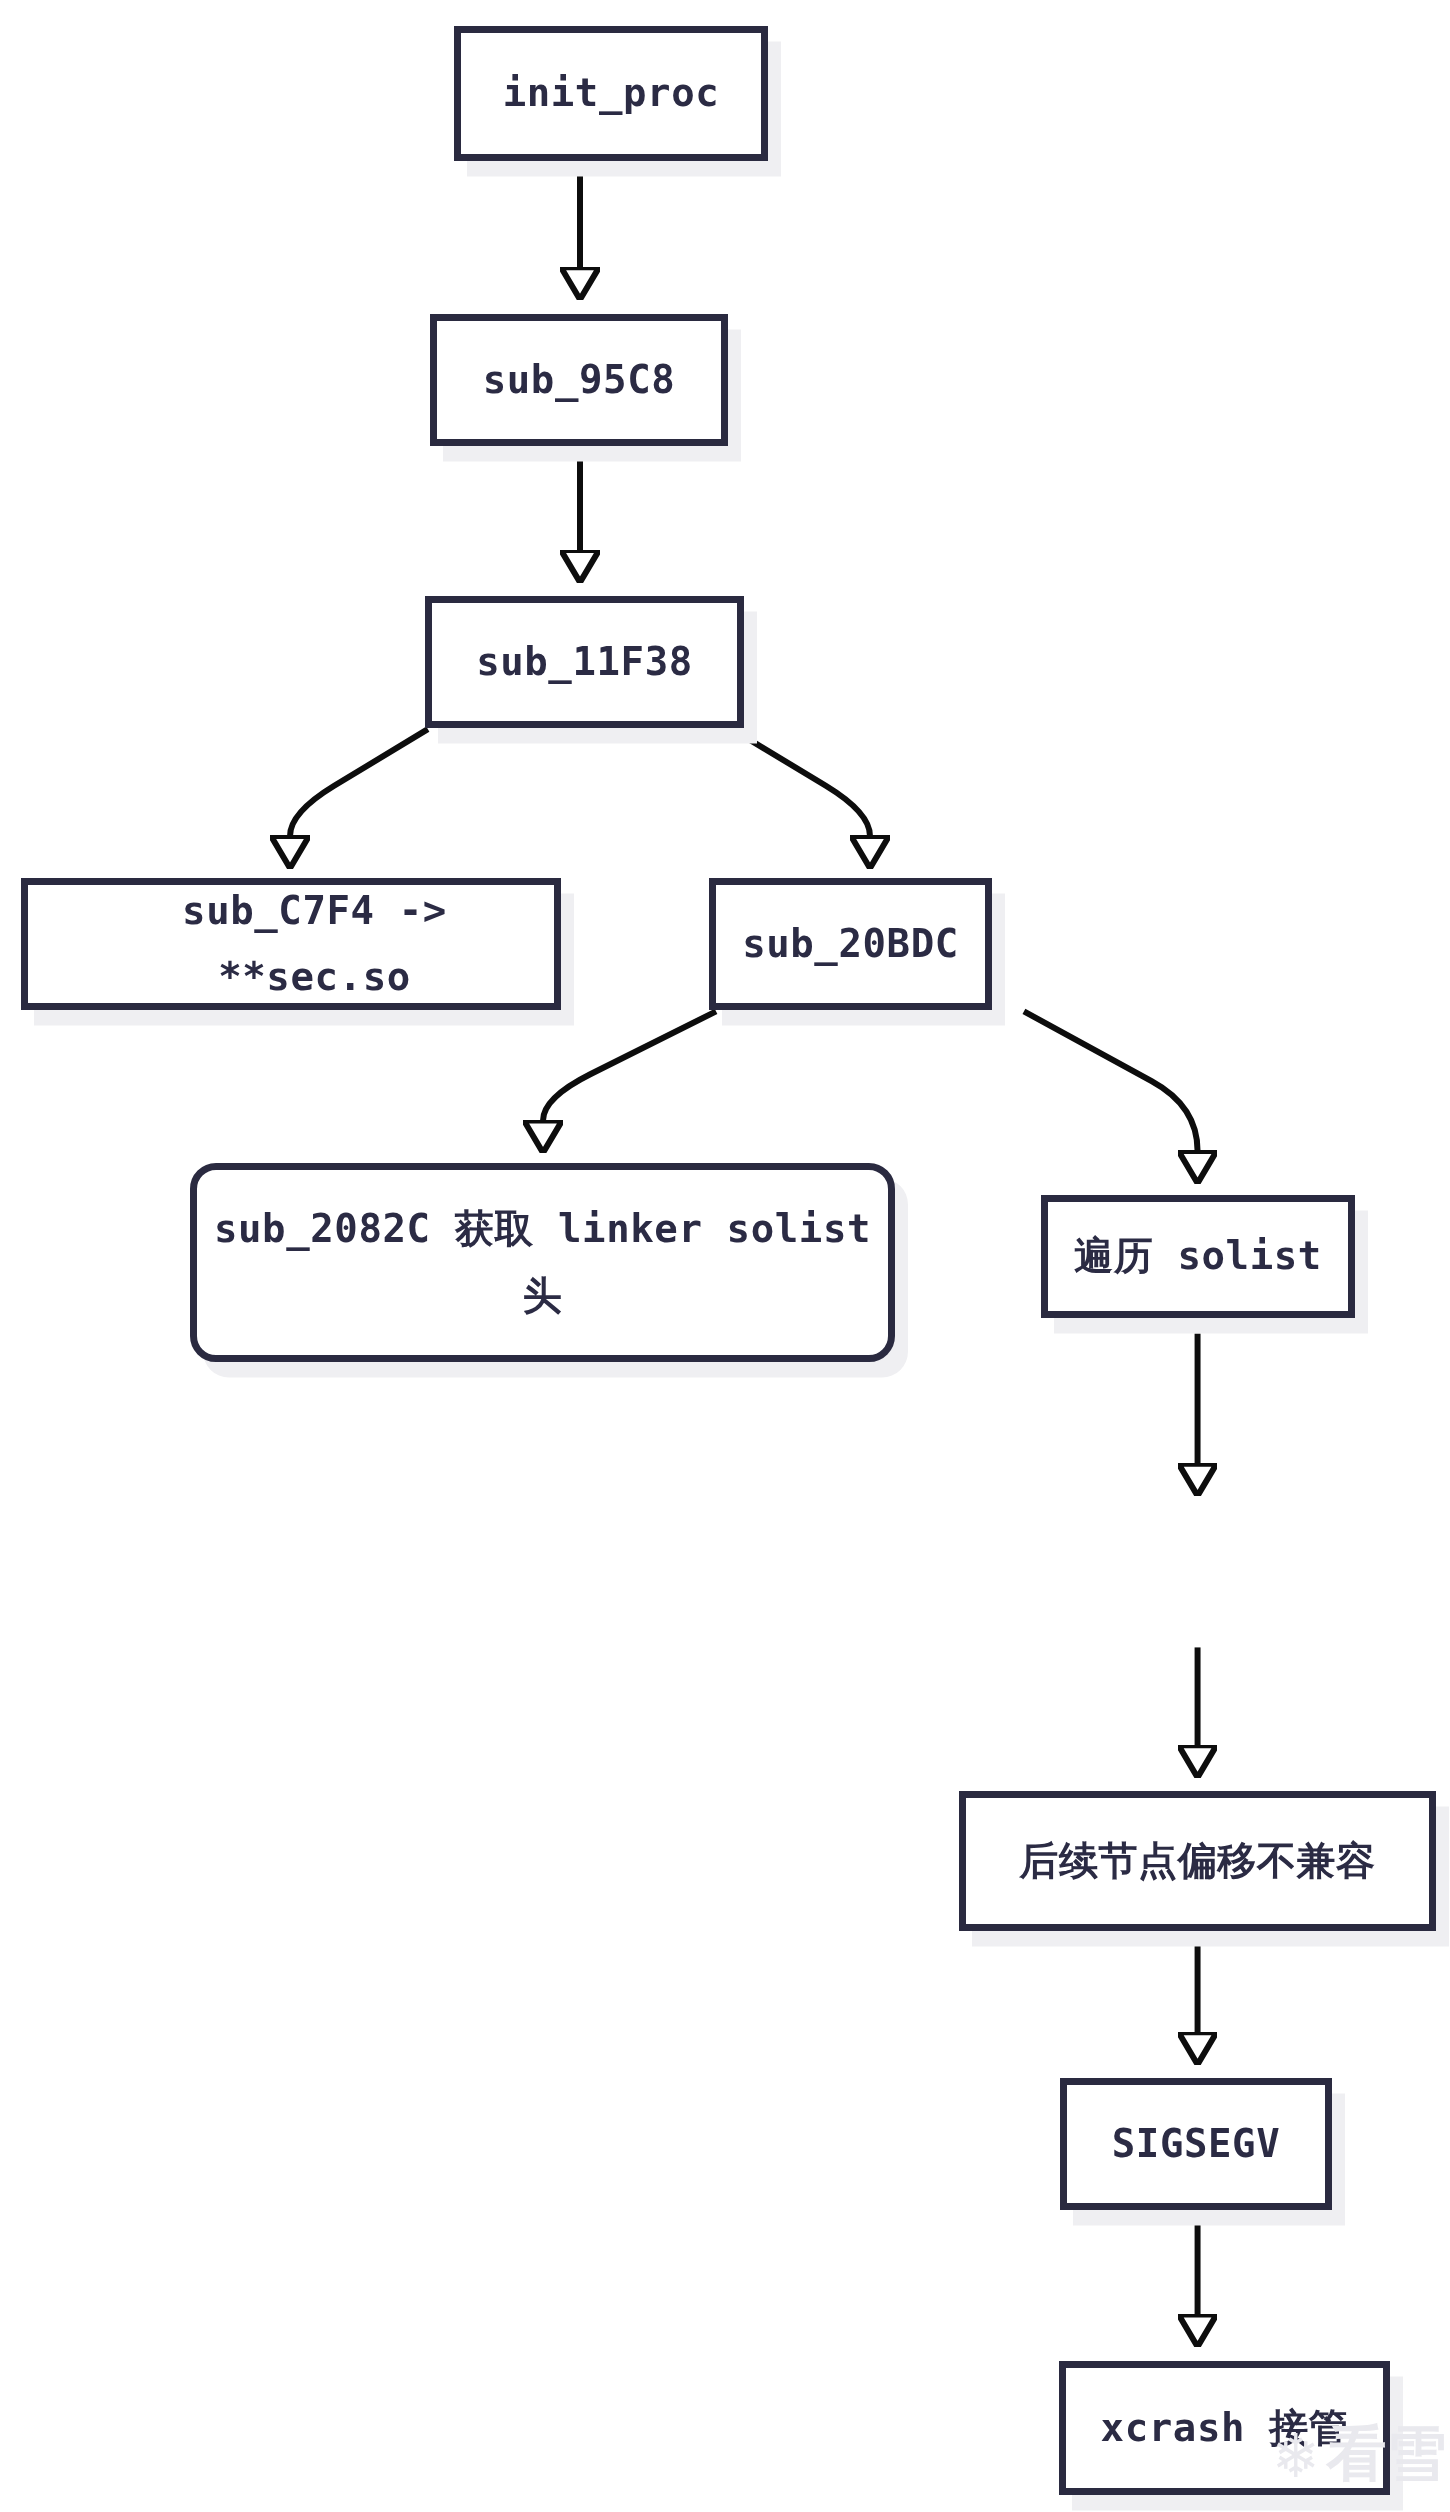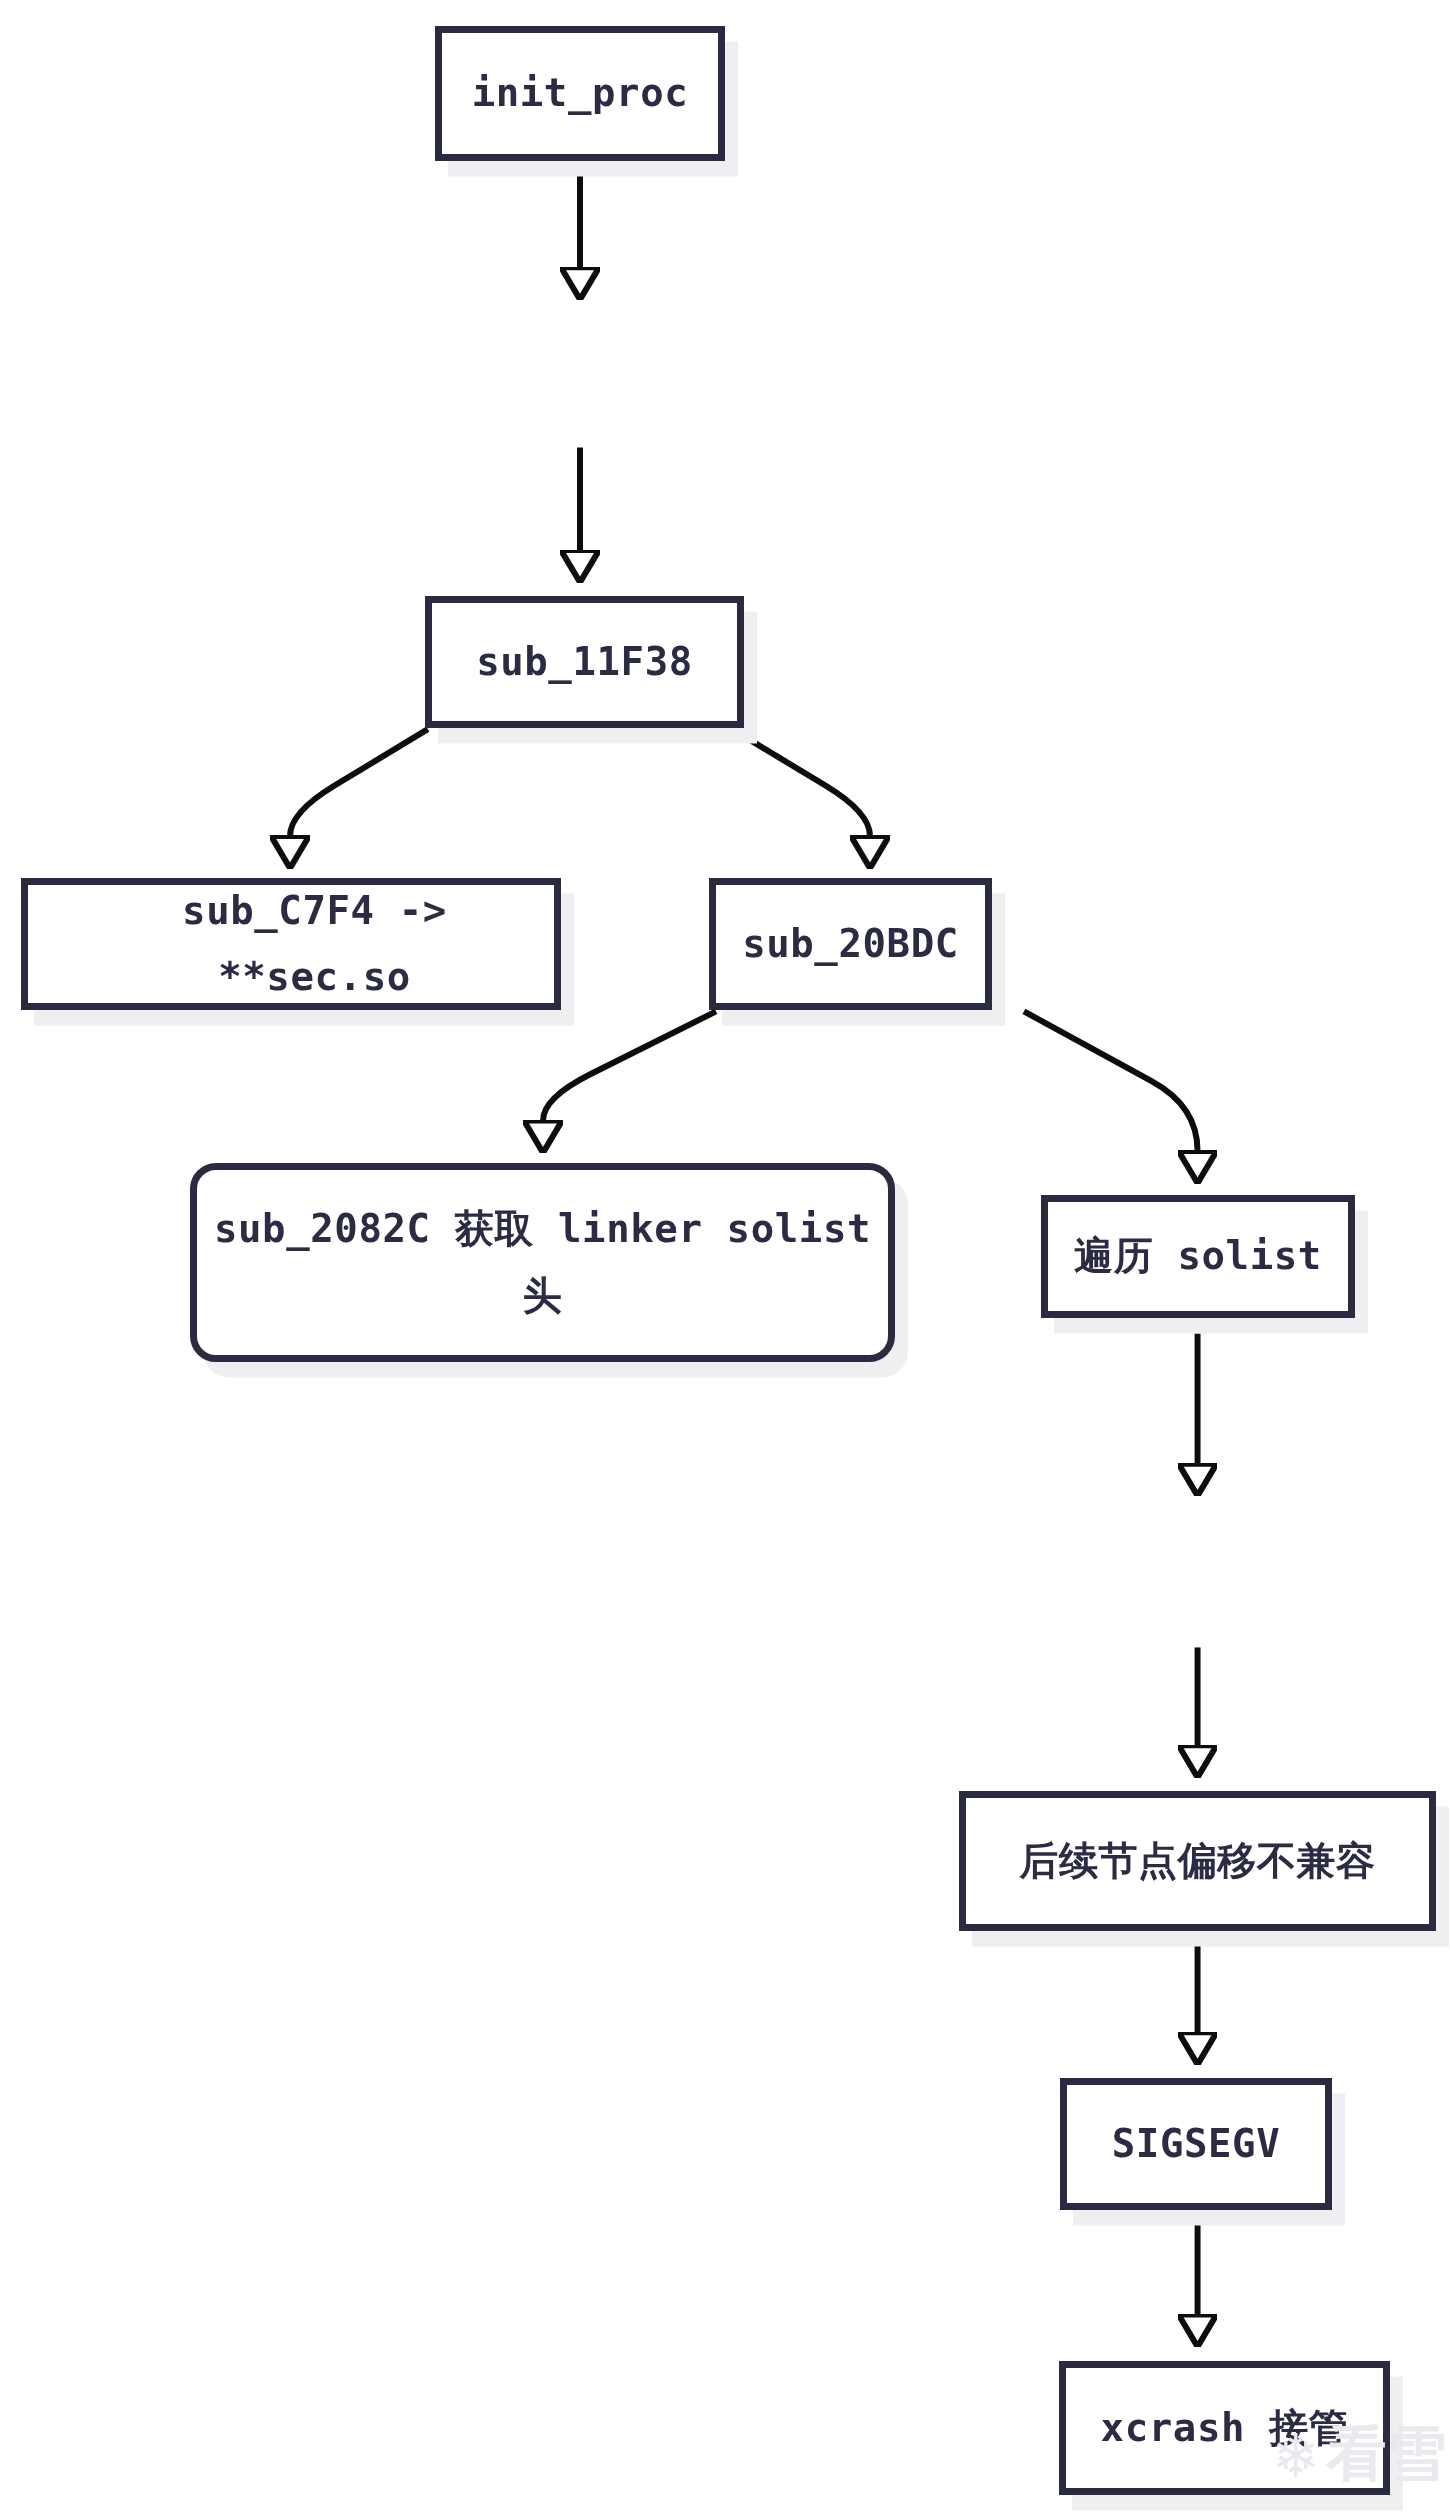--- a/index.html
+++ b/index.html
@@ -73,22 +73,23 @@
     <path d="M717 1222 L560 1317 Q486 1362 486 1401" marker-end="url(#ah)"></path>
     <path d="M1227 1222 L1384 1317 Q1458 1362 1458 1401" marker-end="url(#ah)"></path>
     <path d="M1200 1695 L990 1800 Q910 1840 910 1878" marker-end="url(#ah)"></path>
     <path d="M1716 1695 L1930 1812 Q2007 1854 2007 1929" marker-end="url(#ah)"></path>
     <path d="M2007 2235 V2453" marker-end="url(#ah)"></path>
     <path d="M2007 2761 V2925" marker-end="url(#ah)"></path>
     <path d="M2007 3239 V3406" marker-end="url(#ah)"></path>
     <path d="M2007 3706 V3879" marker-end="url(#ah)"></path>
   </svg>
 
-  <div class="node" style="left:435px;top:26px;width:290px;height:135px;">init_proc</div>
+  <div class="node" style="left:454px;top:26px;width:314px;height:135px;">init_proc</div>
 
+  <div class="node" style="left:430px;top:314px;width:298px;height:132px;">sub_95C8</div>
 
   <div class="node" style="left:425px;top:596px;width:319px;height:132px;">sub_11F38</div>
 
   <div class="node" style="left:21px;top:878px;width:540px;height:132px;padding-left:47px;">sub_C7F4 -&gt; **sec.so</div>
 
   <div class="node" style="left:709px;top:878px;width:283px;height:132px;">sub_20BDC</div>
 
   <div class="node" style="left:190px;top:1163px;width:705px;height:199px;border-radius:26px;">sub_2082C 获取 linker solist
 头</div>
 

